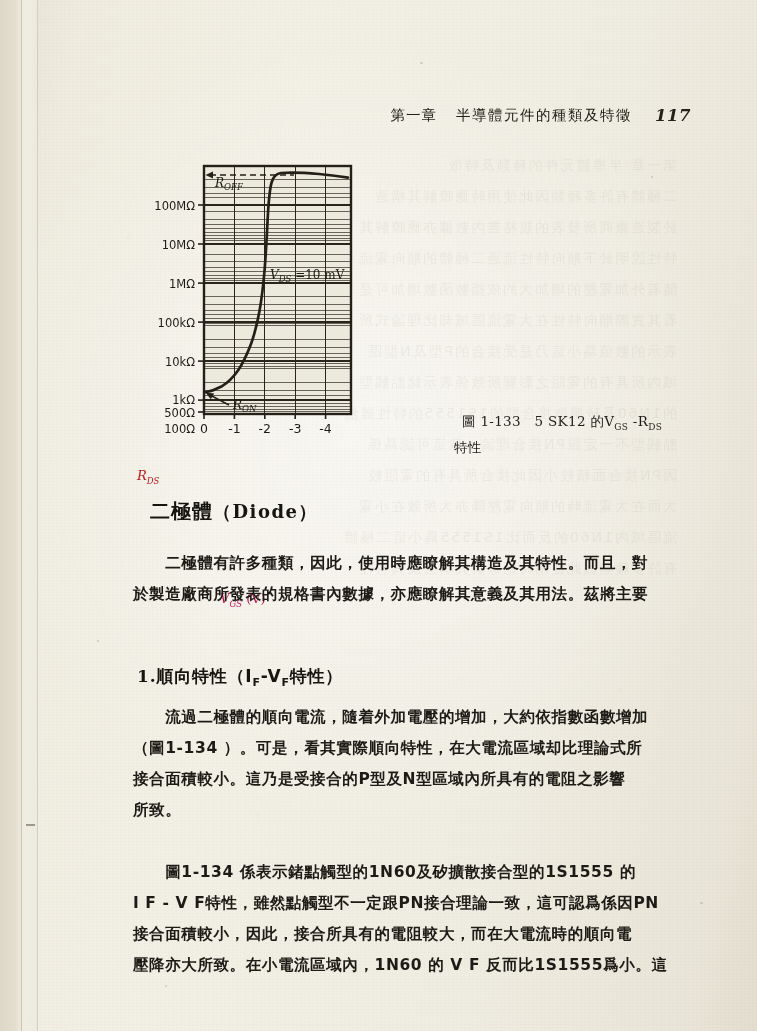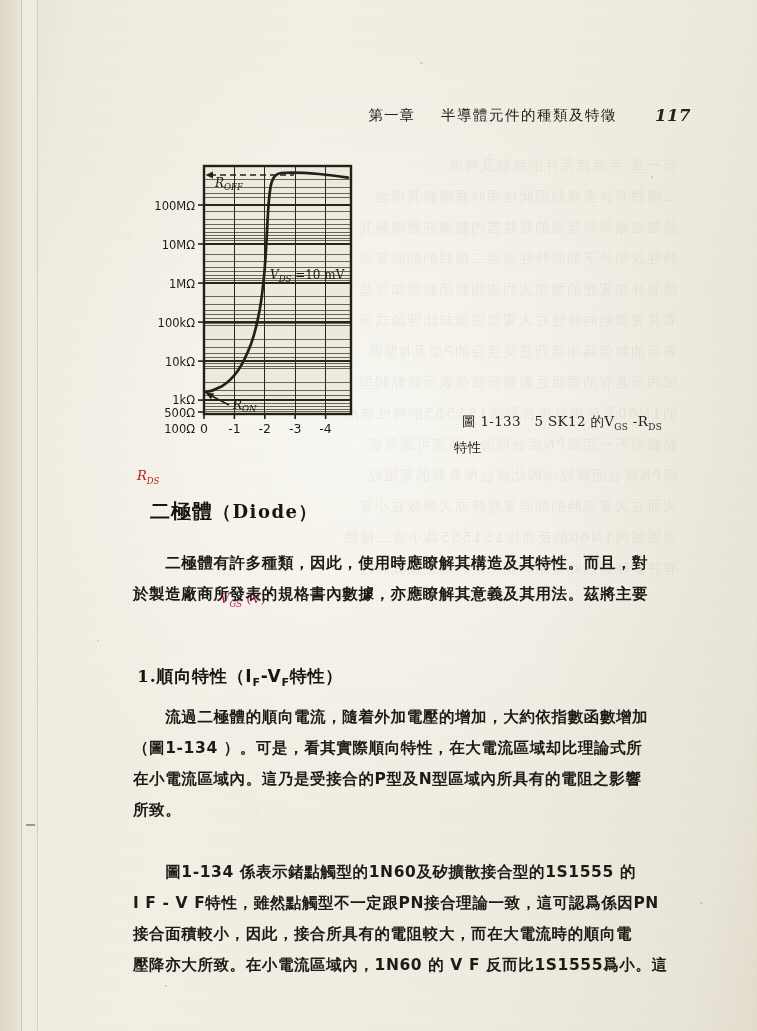--- a/index.html
+++ b/index.html
@@ -74,34 +74,34 @@
     color: #1d1b16;
   }
 
   
   .running-head {
     position: absolute;
     top: 106px;
     right: 66px;
     display: flex;
     align-items: center;
-    gap: 26px;
+    gap: 19px;
     font-size: 14.5px;
     letter-spacing: .5px;
     color: #24211b;
     white-space: nowrap;
   }
   .rh-chapter { letter-spacing: 1px; }
   .rh-title { letter-spacing: 1.5px; }
   .rh-page {
     font-family: "DejaVu Serif", serif;
     font-style: italic;
     font-weight: bold;
     font-size: 16.5px;
-    margin-left: 12px;
+    margin-left: 4px;
   }
 
   
   #figure {
     position: absolute;
     left: 134px;
     top: 158px;
     width: 230px;
     height: 300px;
   }
@@ -422,21 +422,21 @@
     <span class="ln">於製造廠商所發表的規格書內數據，亦應瞭解其意義及其用法。茲將主要</span>
   </div>
 
   <div class="sub-heading">
     <span class="num">1.</span><span>順向特性</span><span class="lat">（I</span><sub>F</sub><span class="lat">-V</span><sub>F</sub><span>特性）</span>
   </div>
 
   <div class="para" id="para-2">
     <span class="ln">　　流過二極體的順向電流，隨着外加電壓的增加，大約依指數函數增加</span>
     <span class="ln">（圖1-134 ）。可是，看其實際順向特性，在大電流區域却比理論式所</span>
-    <span class="ln">在小電流區域內。這乃是受接合的P型及N型區域內所具有的電阻之影響</span>
+    <span class="ln">接合面積較小。這乃是受接合的P型及N型區域內所具有的電阻之影響</span>
     <span class="ln">所致。</span>
   </div>
 
   <div class="para" id="para-3">
     <span class="ln">　　圖1-134 係表示鍺點觸型的1N60及矽擴散接合型的1S1555 的</span>
     <span class="ln">I F - V F特性，雖然點觸型不一定跟PN接合理論一致，這可認爲係因PN</span>
     <span class="ln">接合面積較小，因此，接合所具有的電阻較大，而在大電流時的順向電</span>
     <span class="ln">壓降亦大所致。在小電流區域內，1N60 的 V F 反而比1S1555爲小。這</span>
   </div>
 

